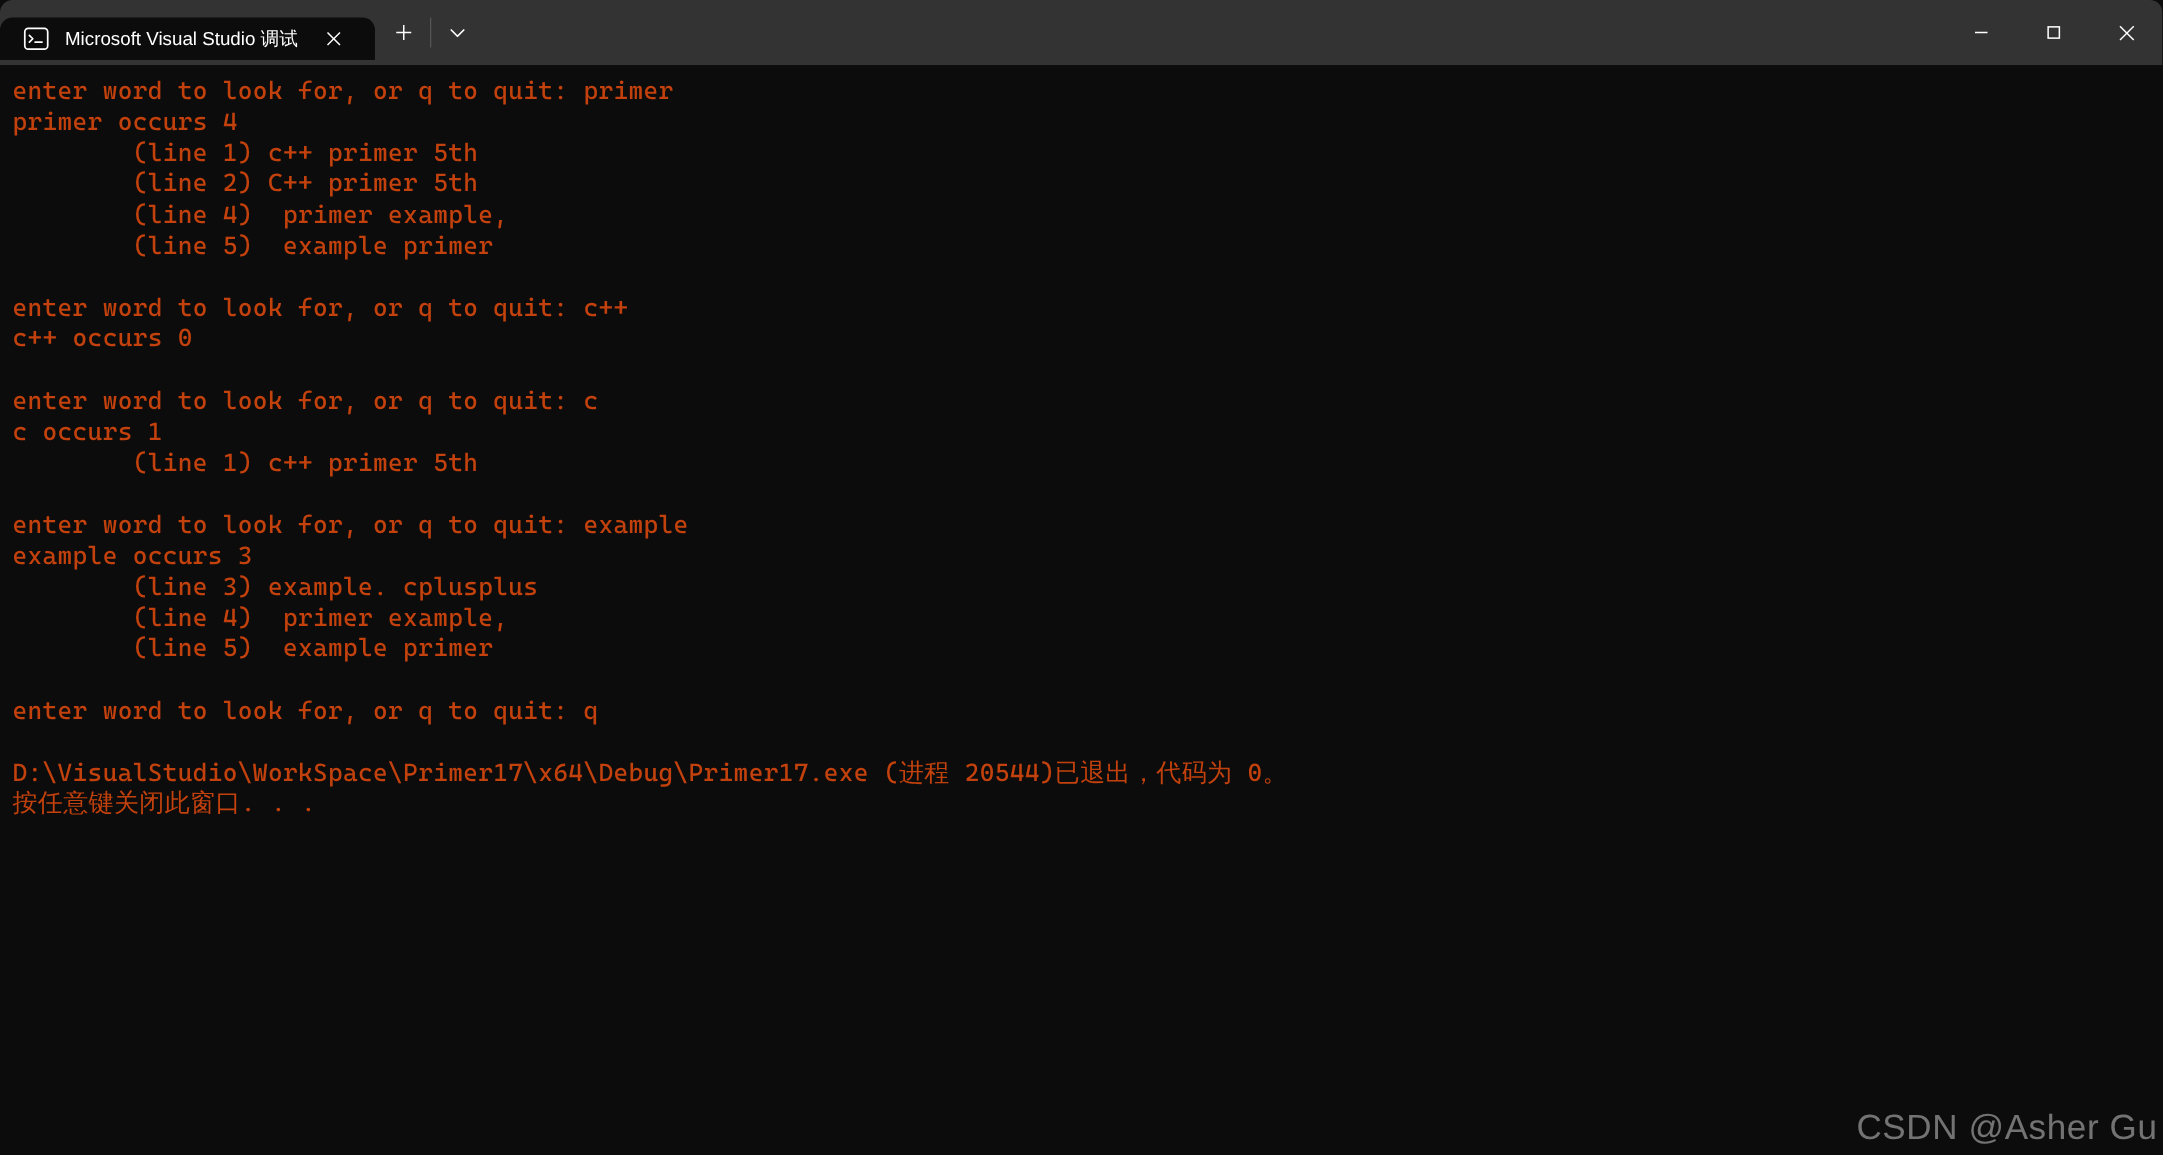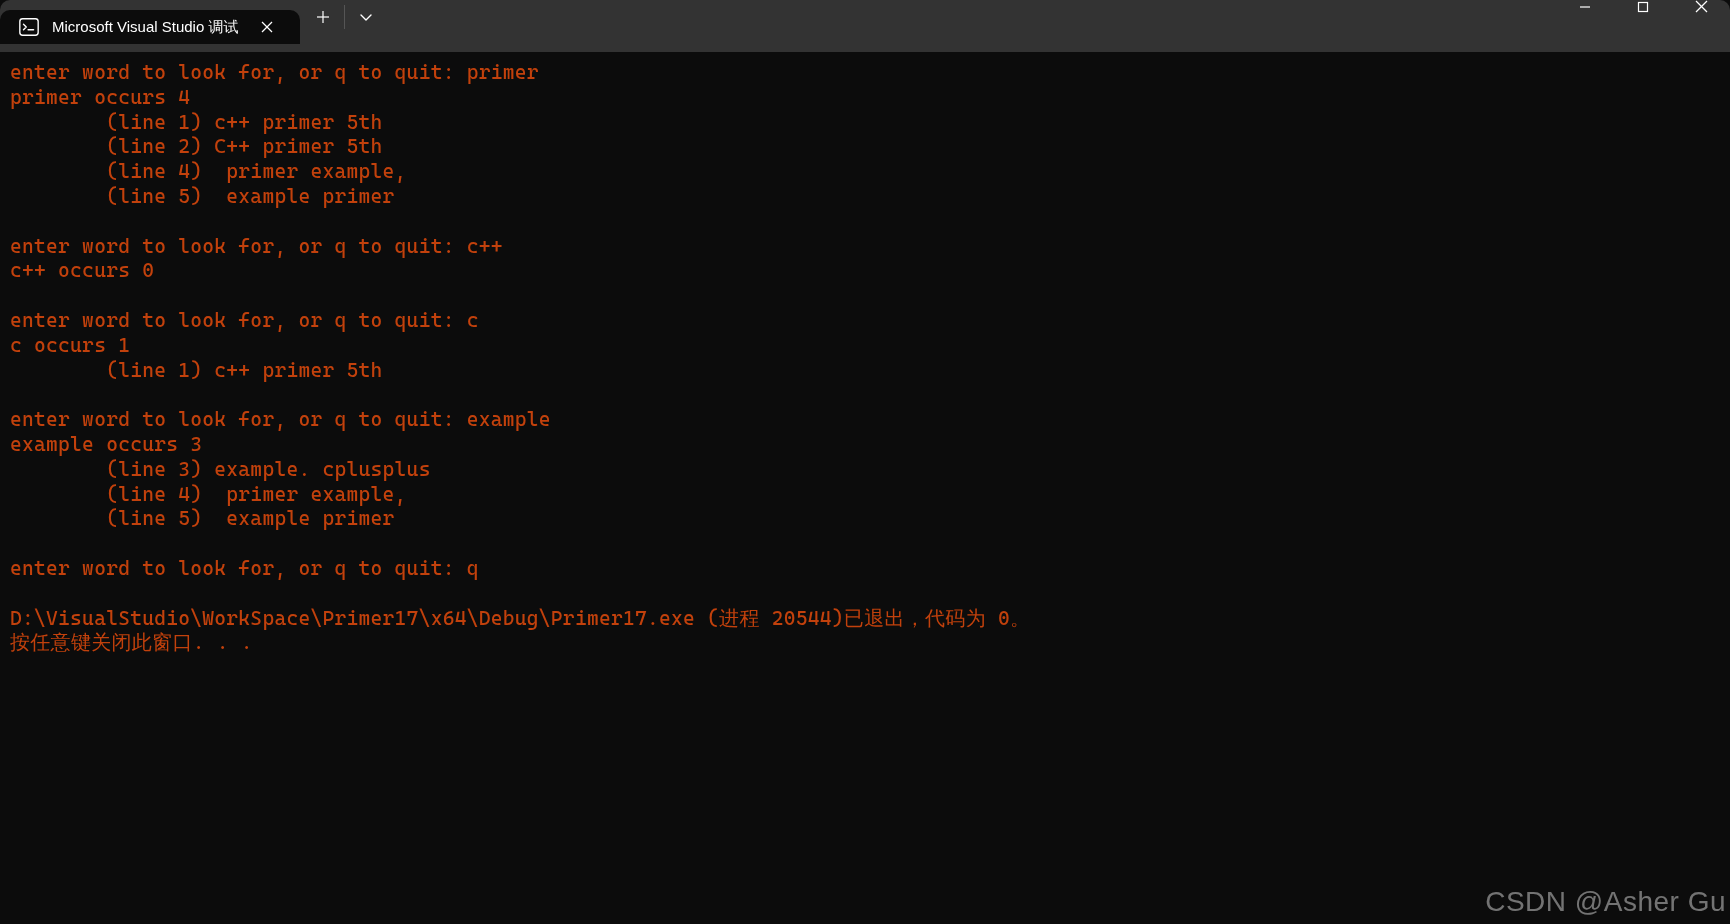--- a/index.html
+++ b/index.html
@@ -8,21 +8,21 @@
       height: 924px;
       background: #0c0c0c;
       font-family: Consolas, 'Courier New', monospace;
       overflow: hidden;
       position: relative;
     }
     .titlebar {
       height: 52px;
       background: #333333;
       display: flex;
-      align-items: flex-start;
+      align-items: center;
       border-top-left-radius: 10px;
       border-top-right-radius: 10px;
     }
     .tab {
       background: #0c0c0c;
       display: flex;
       align-items: center;
       padding: 0 12px 0 18px;
       border-top-left-radius: 10px;
       border-top-right-radius: 10px;

